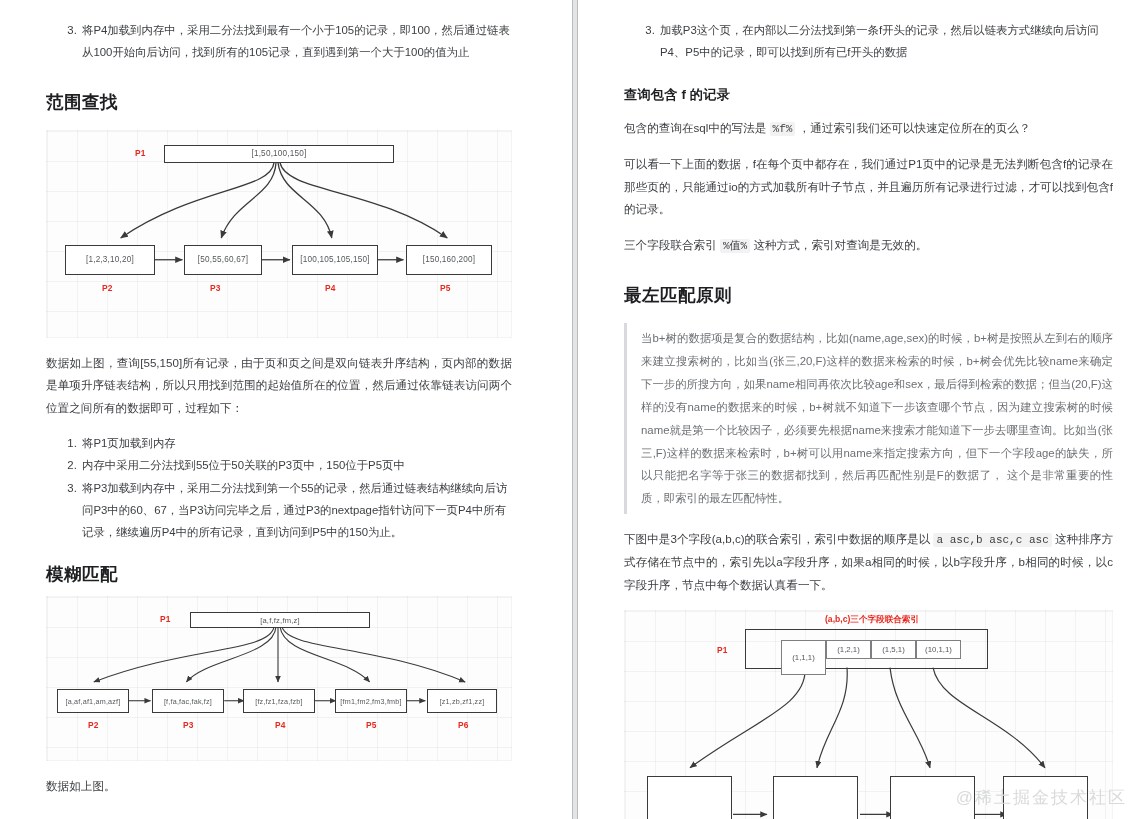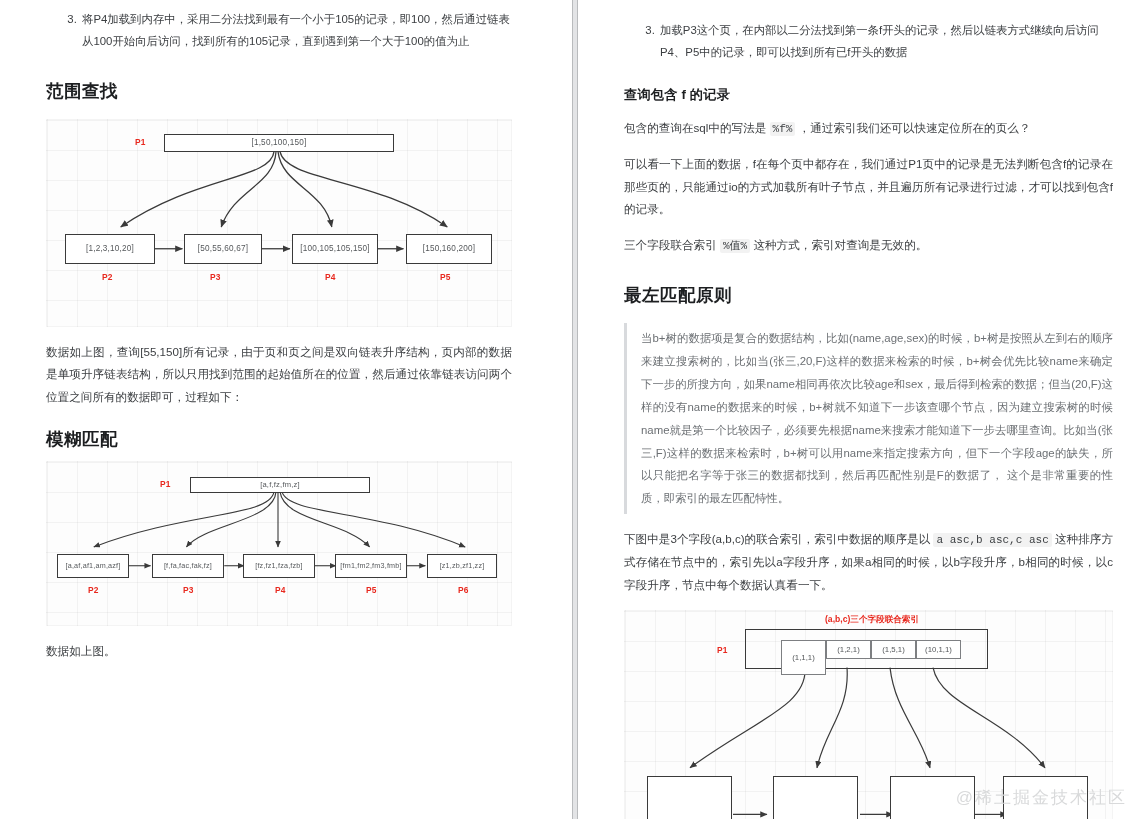--- a/index.html
+++ b/index.html
@@ -21,21 +21,21 @@
   }
   .col-left { width:572px; padding:0; }
   .col-divider {
     width:6px; height:819px;
     background:#e3e4e6;
     border-left:1px solid #b9bbbd;
     border-right:1px solid #b9bbbd;
     flex:0 0 auto;
   }
   .col-right { width:567px; }
-  .inner-left { padding:3px 60px 0 46px; }
+  .inner-left { padding:14px 60px 0 46px; }
   .inner-right { padding:14px 32px 0 46px; }
 
   
   h2.sec {
     font-size:17.5px;
     font-weight:bold;
     color:#1d1f21;
     margin:26px 0 16px 0;
     letter-spacing:.5px;
   }
@@ -186,20 +186,25 @@
 
         <div class="node" style="left:245px; top:114px; width:86px; height:30px;">[100,105,105,150]</div>
         <div class="plabel" style="left:278px; top:152px;">P4</div>
 
         <div class="node" style="left:359px; top:114px; width:86px; height:30px;">[150,160,200]</div>
         <div class="plabel" style="left:393px; top:152px;">P5</div>
       </div>
 
       <p class="para">数据如上图，查询[55,150]所有记录，由于页和页之间是双向链表升序结构，页内部的数据是单项升序链表结构，所以只用找到范围的起始值所在的位置，然后通过依靠链表访问两个位置之间所有的数据即可，过程如下：</p>
 
+      <ol class="steps">
+        <li>将P1页加载到内存</li>
+        <li>内存中采用二分法找到55位于50关联的P3页中，150位于P5页中</li>
+        <li>将P3加载到内存中，采用二分法找到第一个55的记录，然后通过链表结构继续向后访问P3中的60、67，当P3访问完毕之后，通过P3的nextpage指针访问下一页P4中所有记录，继续遍历P4中的所有记录，直到访问到P5中的150为止。</li>
+      </ol>
 
       <h2 class="sec" style="margin:18px 0 10px 0;">模糊匹配</h2>
 
       <div class="diagram" style="height:165px;">
         <svg class="dg-svg" viewBox="0 0 466 165" preserveAspectRatio="none">
           <defs>
             <marker id="ah2" markerWidth="7" markerHeight="7" refX="5.6" refY="2.6" orient="auto">
               <path d="M0,0 L6,2.6 L0,5.2 z" fill="#3a3a3a"></path>
             </marker>
           </defs>

